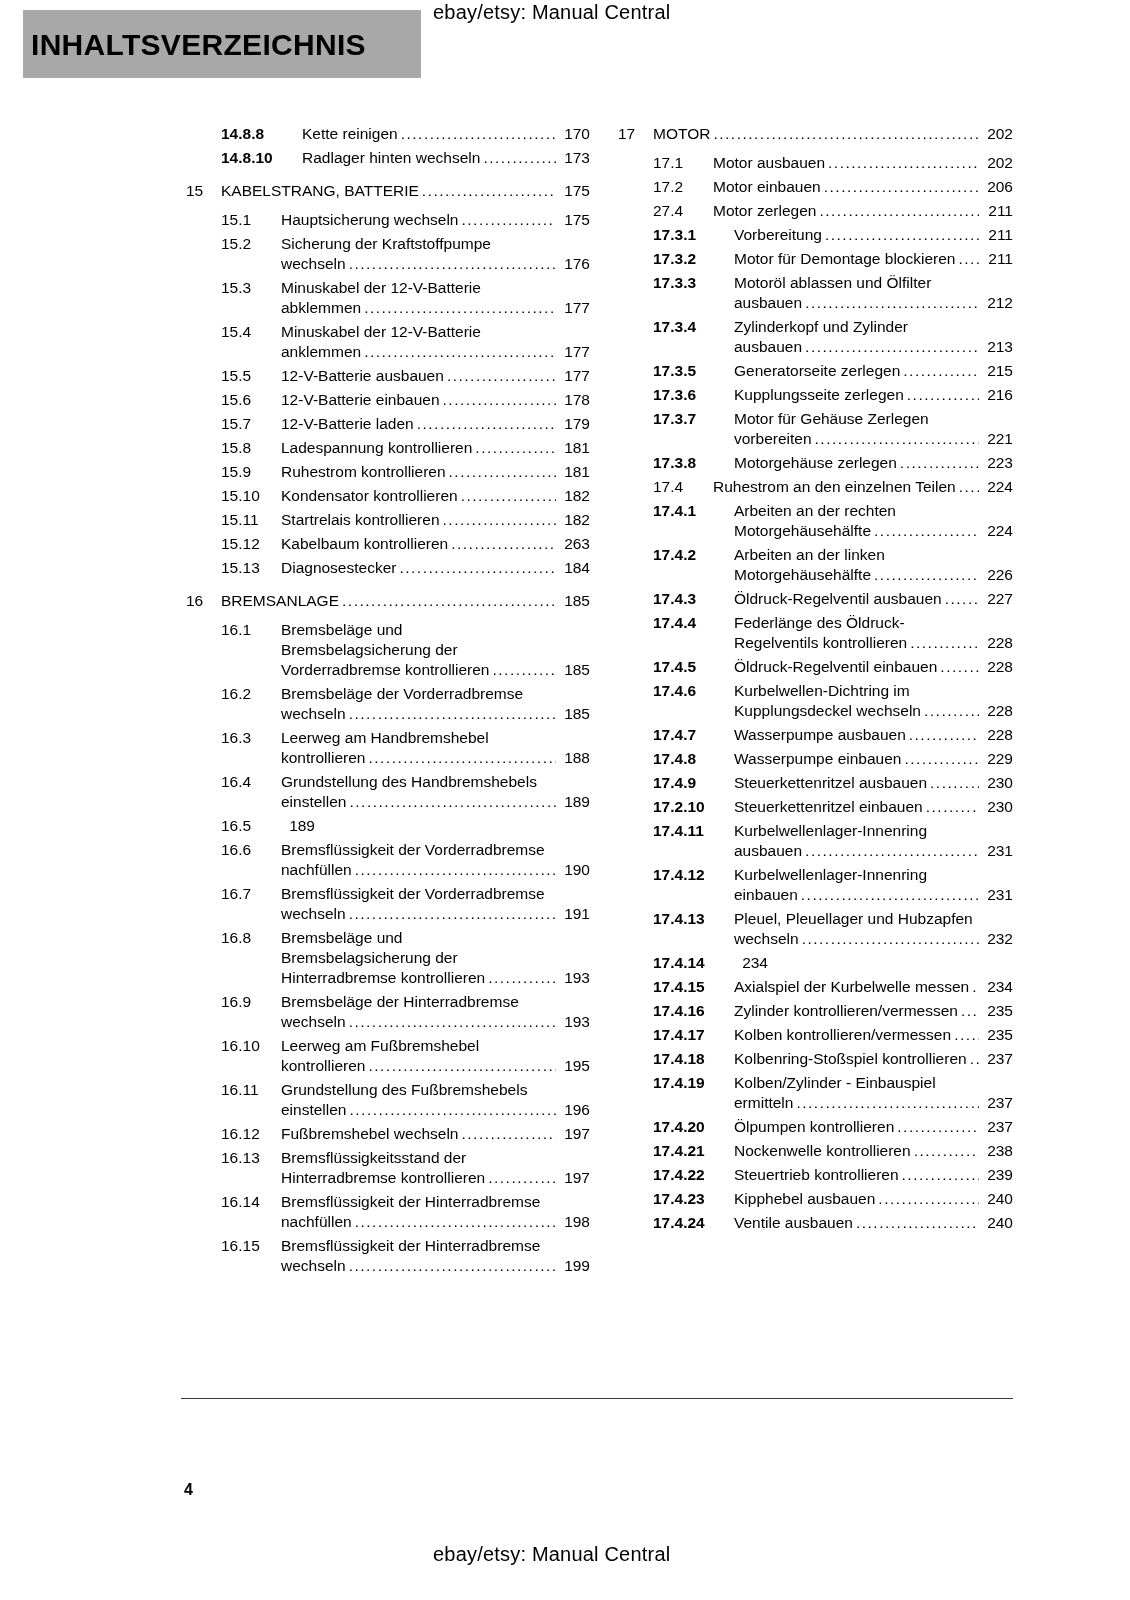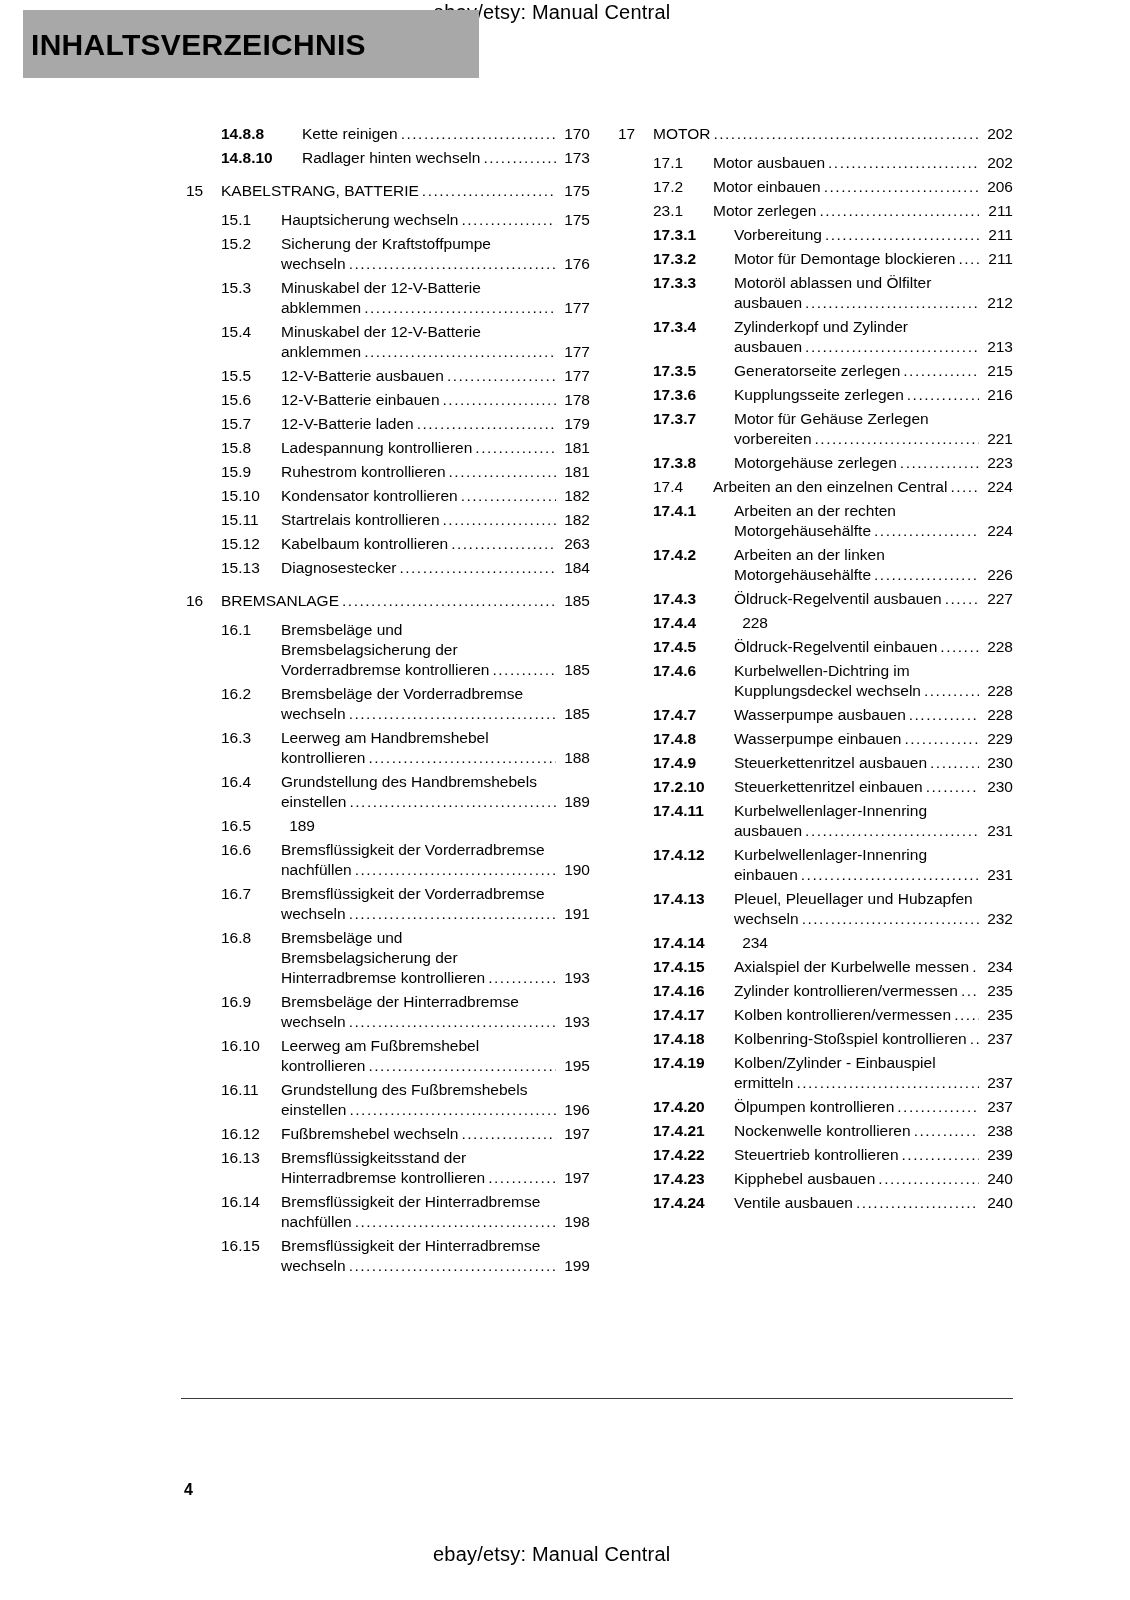--- a/index.html
+++ b/index.html
@@ -22,21 +22,21 @@
     position: absolute;
     top: 1543px;
     left: 433px;
     font-size: 20px;
     letter-spacing: 0.2px;
   }
   .title-box {
     position: absolute;
     left: 23px;
     top: 10px;
-    width: 456px;
+    width: 398px;
     height: 68px;
     background: #a8a8a8;
   }
   .title-box h1 {
     font-size: 30px;
     font-weight: bold;
     padding: 18px 0 0 8px;
     letter-spacing: 0.3px;
     white-space: nowrap;
   }
@@ -282,21 +282,21 @@
           <span class="num">17.1</span>
           <span class="ttl">Motor ausbauen</span>
           <span class="pg">202</span>
         </div>
         <div class="toc-entry lvl2">
           <span class="num">17.2</span>
           <span class="ttl">Motor einbauen</span>
           <span class="pg">206</span>
         </div>
         <div class="toc-entry lvl2">
-          <span class="num">23.1</span>
+          <span class="num">27.4</span>
           <span class="ttl">Motor zerlegen</span>
           <span class="pg">211</span>
         </div>
         <div class="toc-entry lvl3">
           <span class="num">17.3.1</span>
           <span class="ttl">Vorbereitung</span>
           <span class="pg">211</span>
         </div>
         <div class="toc-entry lvl3">
           <span class="num">17.3.2</span>
@@ -328,40 +328,41 @@
           <span class="ttl">Motor für Gehäuse Zerlegen vorbereiten</span>
           <span class="pg">221</span>
         </div>
         <div class="toc-entry lvl3">
           <span class="num">17.3.8</span>
           <span class="ttl">Motorgehäuse zerlegen</span>
           <span class="pg">223</span>
         </div>
         <div class="toc-entry lvl2">
           <span class="num">17.4</span>
-          <span class="ttl">Arbeiten an den einzelnen Central</span>
+          <span class="ttl">Ruhestrom an den einzelnen Teilen</span>
           <span class="pg">224</span>
         </div>
         <div class="toc-entry lvl3">
           <span class="num">17.4.1</span>
           <span class="ttl">Arbeiten an der rechten Motorgehäusehälfte</span>
           <span class="pg">224</span>
         </div>
         <div class="toc-entry lvl3">
           <span class="num">17.4.2</span>
           <span class="ttl">Arbeiten an der linken Motorgehäusehälfte</span>
           <span class="pg">226</span>
         </div>
         <div class="toc-entry lvl3">
           <span class="num">17.4.3</span>
           <span class="ttl">Öldruck-Regelventil ausbauen</span>
           <span class="pg">227</span>
         </div>
         <div class="toc-entry lvl3">
           <span class="num">17.4.4</span>
+          <span class="ttl">Federlänge des Öldruck-Regelventils kontrollieren</span>
           <span class="pg">228</span>
         </div>
         <div class="toc-entry lvl3">
           <span class="num">17.4.5</span>
           <span class="ttl">Öldruck-Regelventil einbauen</span>
           <span class="pg">228</span>
         </div>
         <div class="toc-entry lvl3">
           <span class="num">17.4.6</span>
           <span class="ttl">Kurbelwellen-Dichtring im Kupplungsdeckel wechseln</span>

